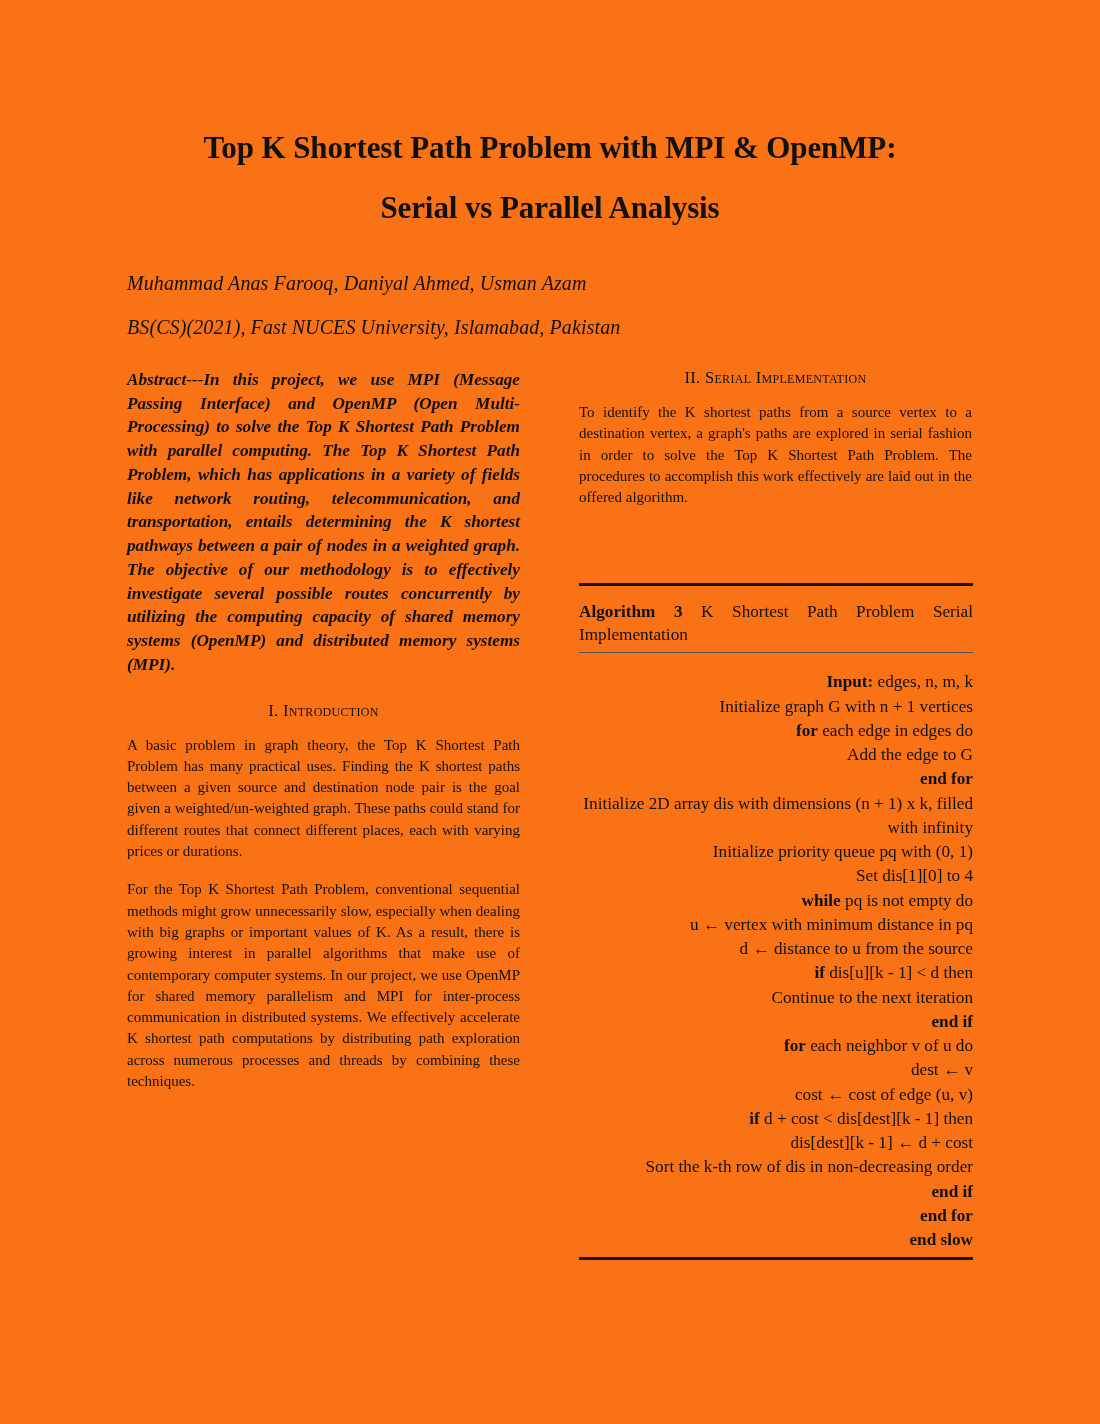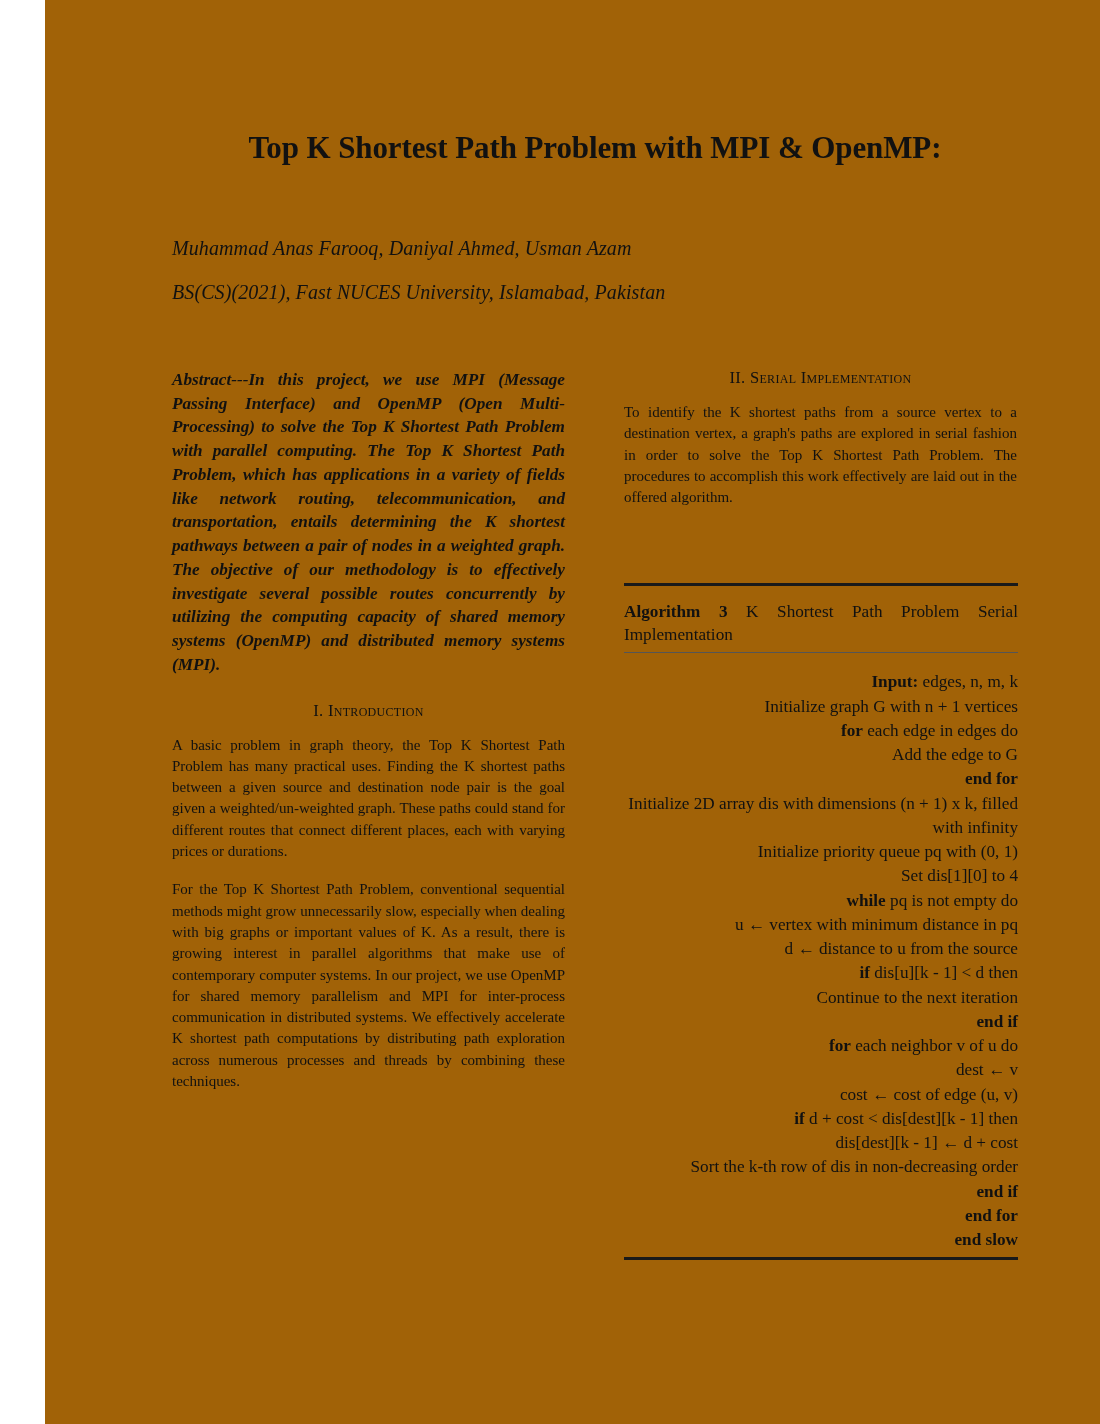--- a/index.html
+++ b/index.html
@@ -12,43 +12,42 @@
     height: 1424px;
     position: relative;
     font-family: "Liberation Serif", "DejaVu Serif", serif;
     color: #111111;
     overflow: hidden;
   }
 
   .page {
     position: absolute;
     inset: 0;
-    background: #a16207;
-    margin-left: 45px;
+    background: #f97316;
   }
 
   
   .title-block {
     position: absolute;
     left: 127px;
     top: 118px;
     width: 846px;
     text-align: center;
   }
   .paper-title-line {
     font-size: 31px;
     font-weight: bold;
     line-height: 1.95;
     letter-spacing: -0.1px;
   }
 
   .authors {
     position: absolute;
     left: 127px;
-    top: 226px;
+    top: 261px;
     width: 846px;
   }
   .author-line {
     font-size: 20px;
     font-style: italic;
     line-height: 2.2;
     letter-spacing: 0.1px;
   }
 
   
@@ -147,20 +146,21 @@
   .ind-2 { padding-left: 36px; }
   .ind-3 { padding-left: 54px; }
 </style>
 </head>
 <body>
 
 <div class="page">
 
   <div class="title-block">
     <div class="paper-title-line">Top K Shortest Path Problem with MPI &amp; OpenMP:</div>
+    <div class="paper-title-line">Serial vs Parallel Analysis</div>
   </div>
 
   <div class="authors">
     <div class="author-line">Muhammad Anas Farooq, Daniyal Ahmed, Usman Azam</div>
     <div class="author-line">BS(CS)(2021), Fast NUCES University, Islamabad, Pakistan</div>
   </div>
 
   <div class="columns">
 
     <div class="col col-left">

